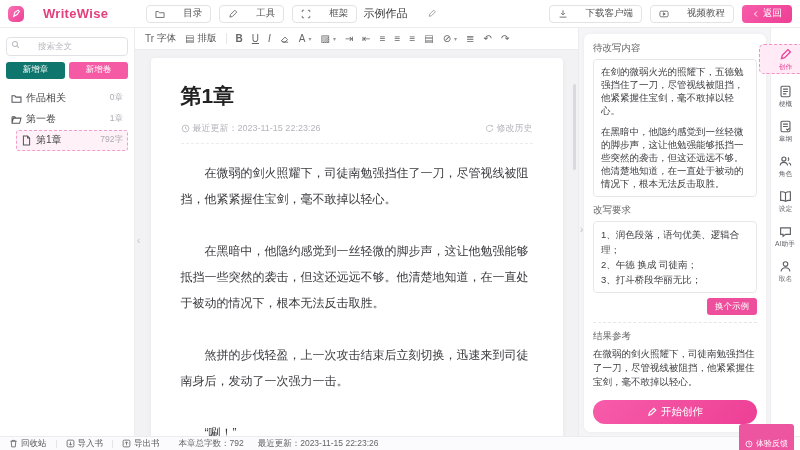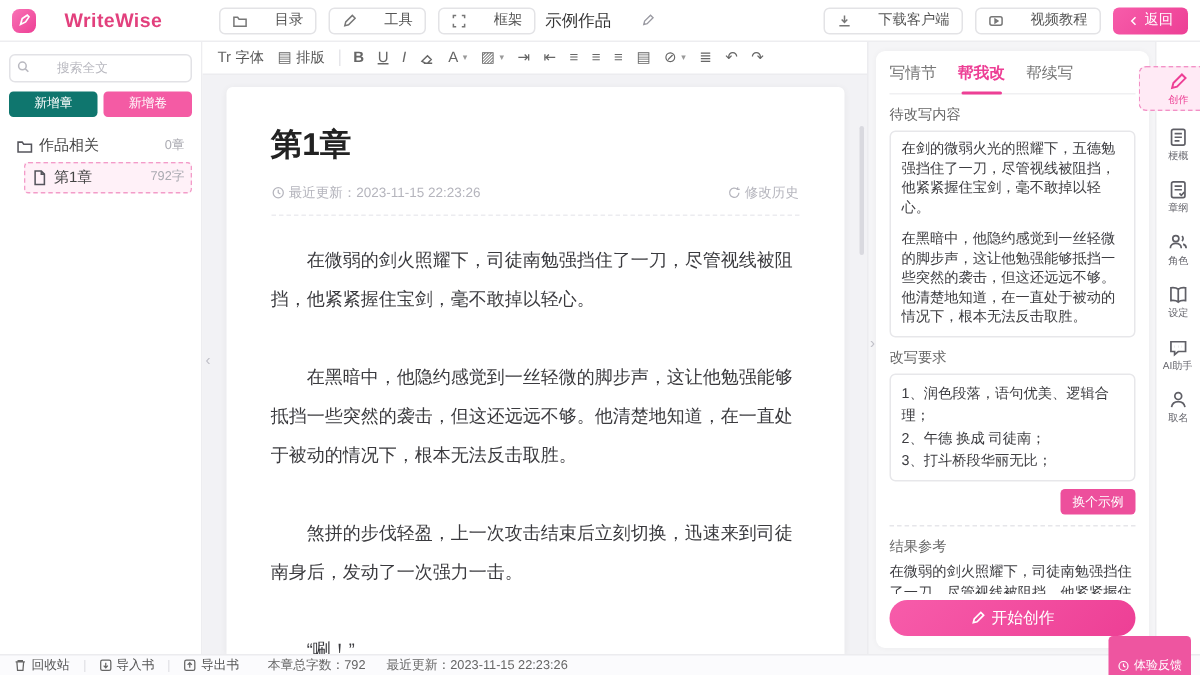--- a/index.html
+++ b/index.html
@@ -211,20 +211,29 @@
     <div class="tree">
       <div class="tree-row">
         <span>
             <svg width="11" height="11" viewBox="0 0 16 16" fill="none" stroke="#55555c" stroke-width="1.5">
               <path d="M1.5 4h4l1.5 2h7.5v7.5h-13z"></path>
             </svg>
           </span>
         <span>作品相关</span>
         <span class="cnt">0章</span>
       </div>
+      <div class="tree-row">
+        <span>
+            <svg width="11" height="11" viewBox="0 0 16 16" fill="none" stroke="#55555c" stroke-width="1.5">
+              <path d="M1.5 4h4l1.5 2h7.5M1.5 4v9.5h11l2-7.5H3.5l-2 7"></path>
+            </svg>
+          </span>
+        <span>第一卷</span>
+        <span class="cnt">1章</span>
+      </div>
       <div class="tree-row child active">
         <span>
             <svg width="11" height="11" viewBox="0 0 16 16" fill="none" stroke="#55555c" stroke-width="1.5">
               <path d="M3.5 1.5h6l3 3v10h-9z"></path>
               <path d="M9.5 1.5v3h3"></path>
             </svg>
           </span>
         <span>第1章</span>
         <span class="cnt">792字</span>
       </div>
@@ -301,25 +310,20 @@
         <p>“唰！”</p>
 
       </div>
       <div class="scroll-thumb"></div>
     </div>
   </main>
 
   <section class="assistant">
     <span class="assist-collapse">›</span>
     <div class="card">
-      <div class="tabs">
-        <span class="tab">写情节</span>
-        <span class="tab active">帮我改</span>
-        <span class="tab">帮续写</span>
-      </div>
       <div class="sec-label">待改写内容</div>
       <div class="src-box">
         <p>在剑的微弱火光的照耀下，五德勉强挡住了一刀，尽管视线被阻挡，他紧紧握住宝剑，毫不敢掉以轻心。</p>
         <p>在黑暗中，他隐约感觉到一丝轻微的脚步声，这让他勉强能够抵挡一些突然的袭击，但这还远远不够。他清楚地知道，在一直处于被动的情况下，根本无法反击取胜。</p>
 
       </div>
       <div class="sec-label">改写要求</div>
       <div class="req-box">
         <div>1、润色段落，语句优美、逻辑合理；</div>
         <div>2、午德 换成 司徒南；</div>

